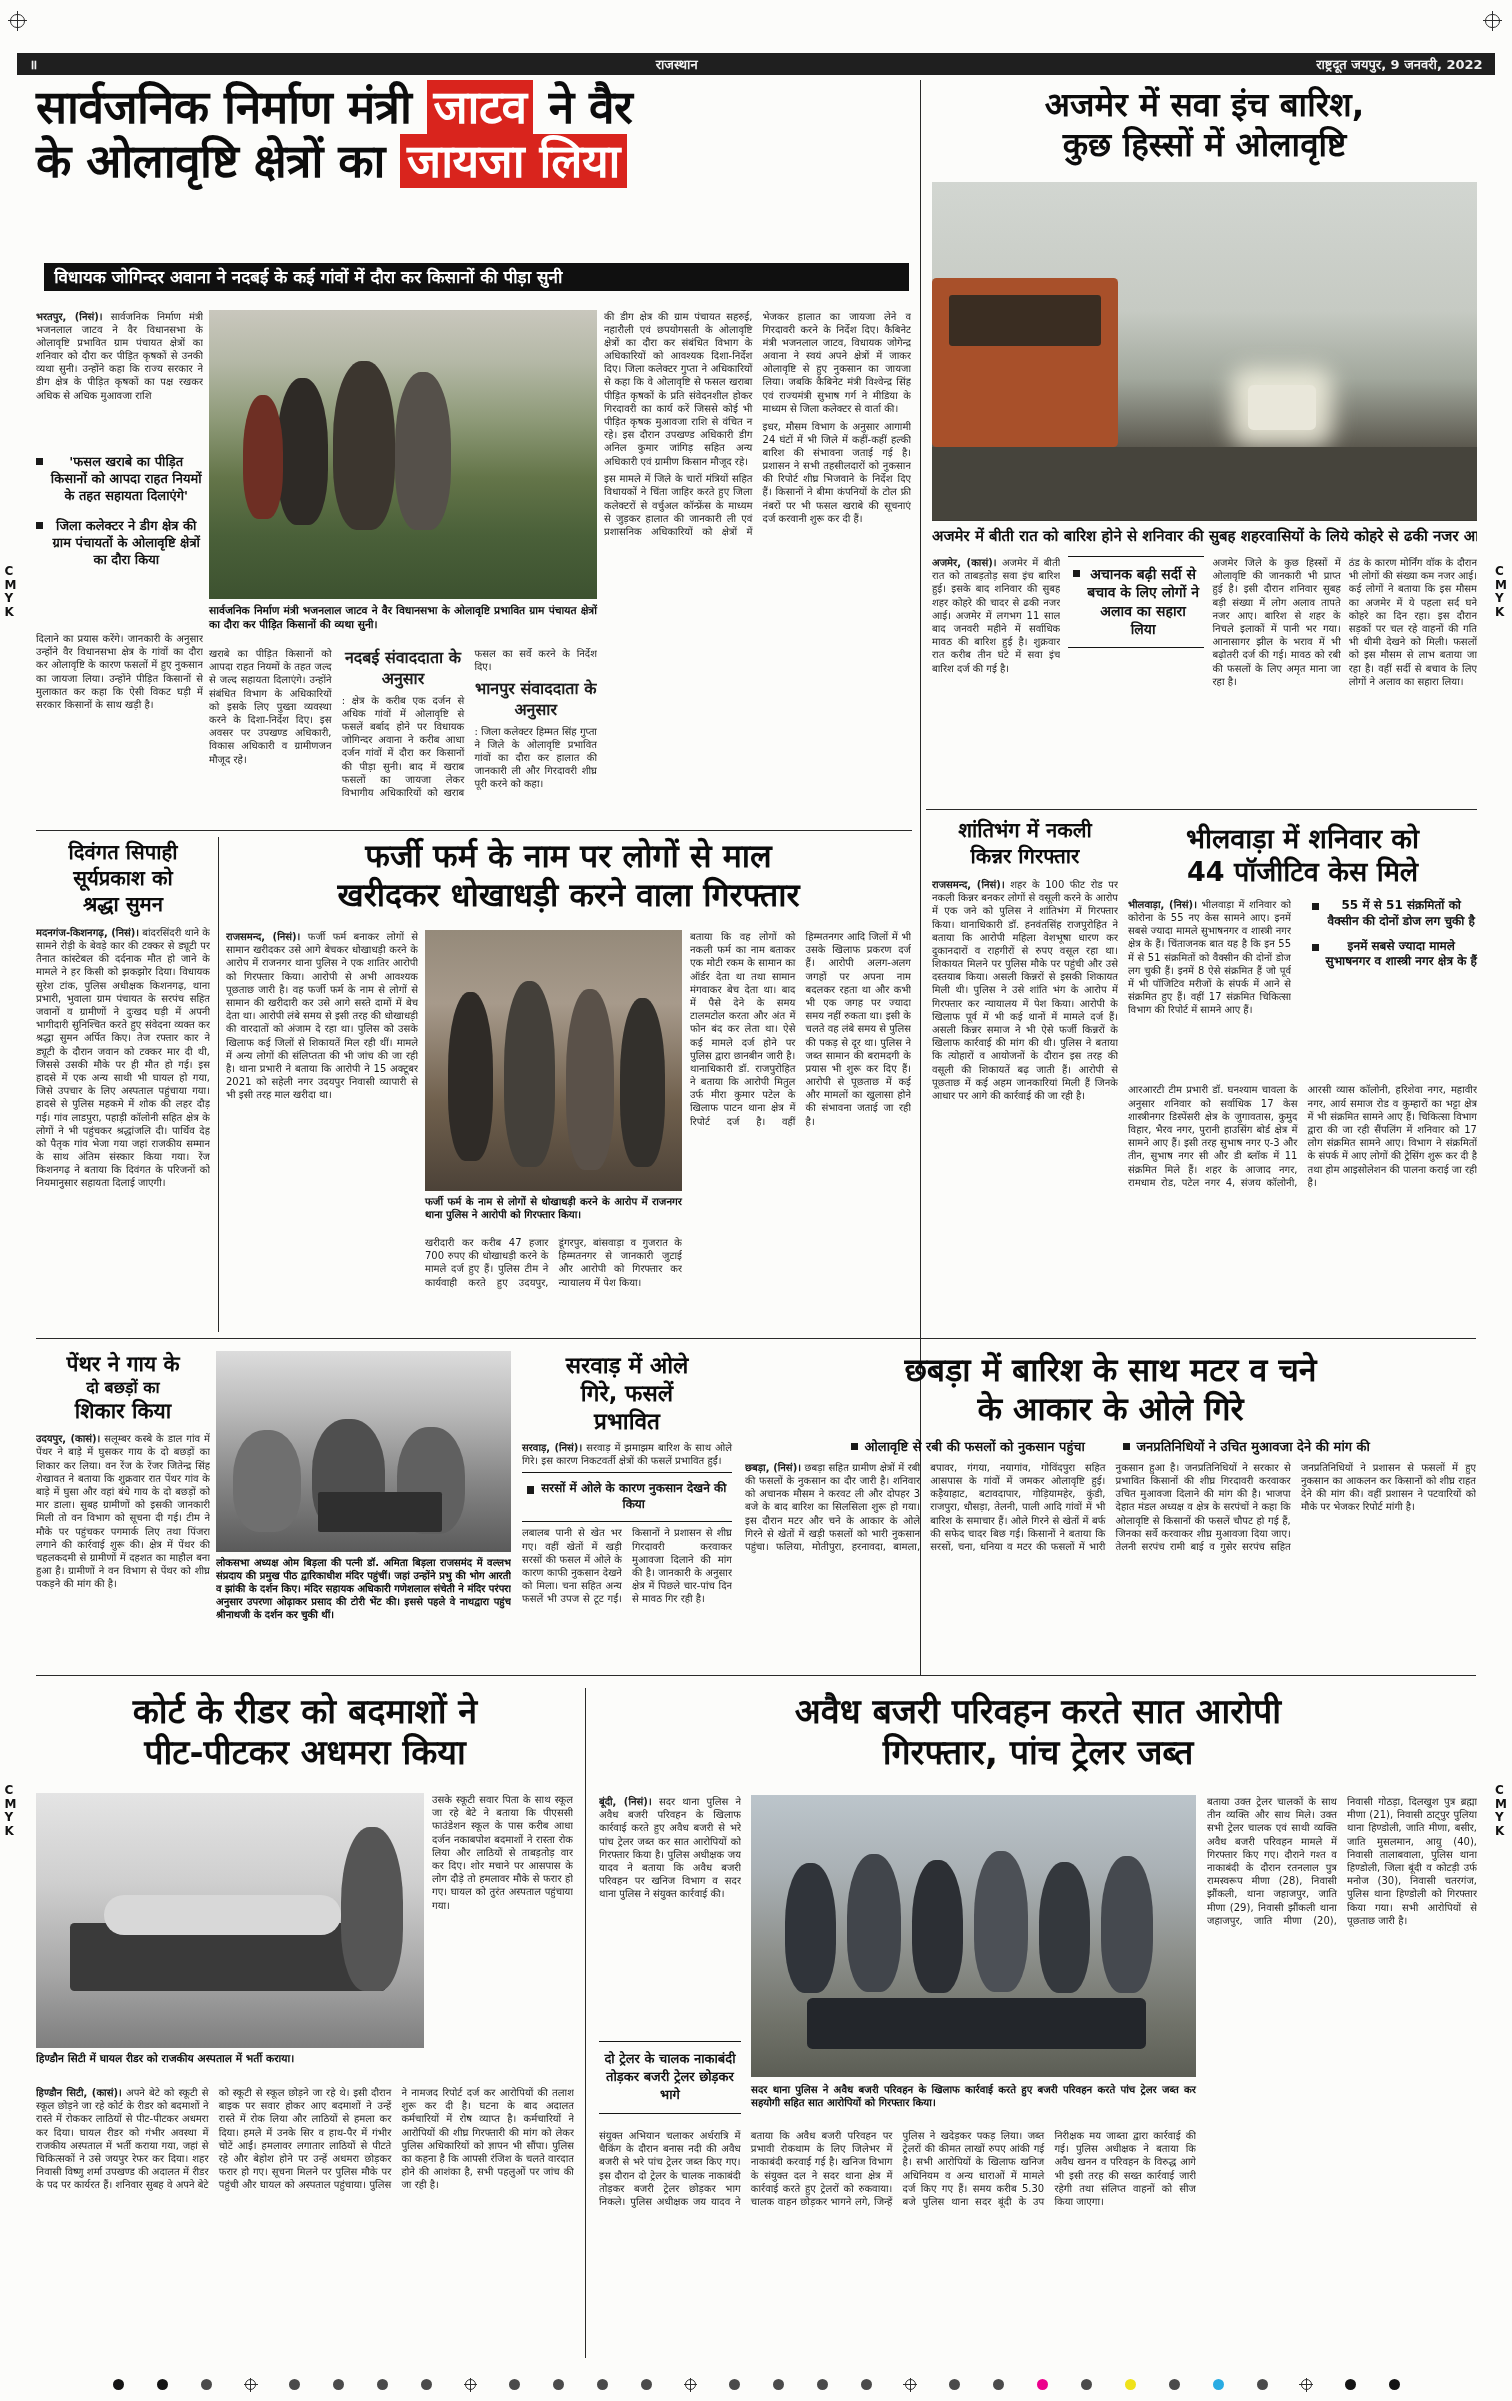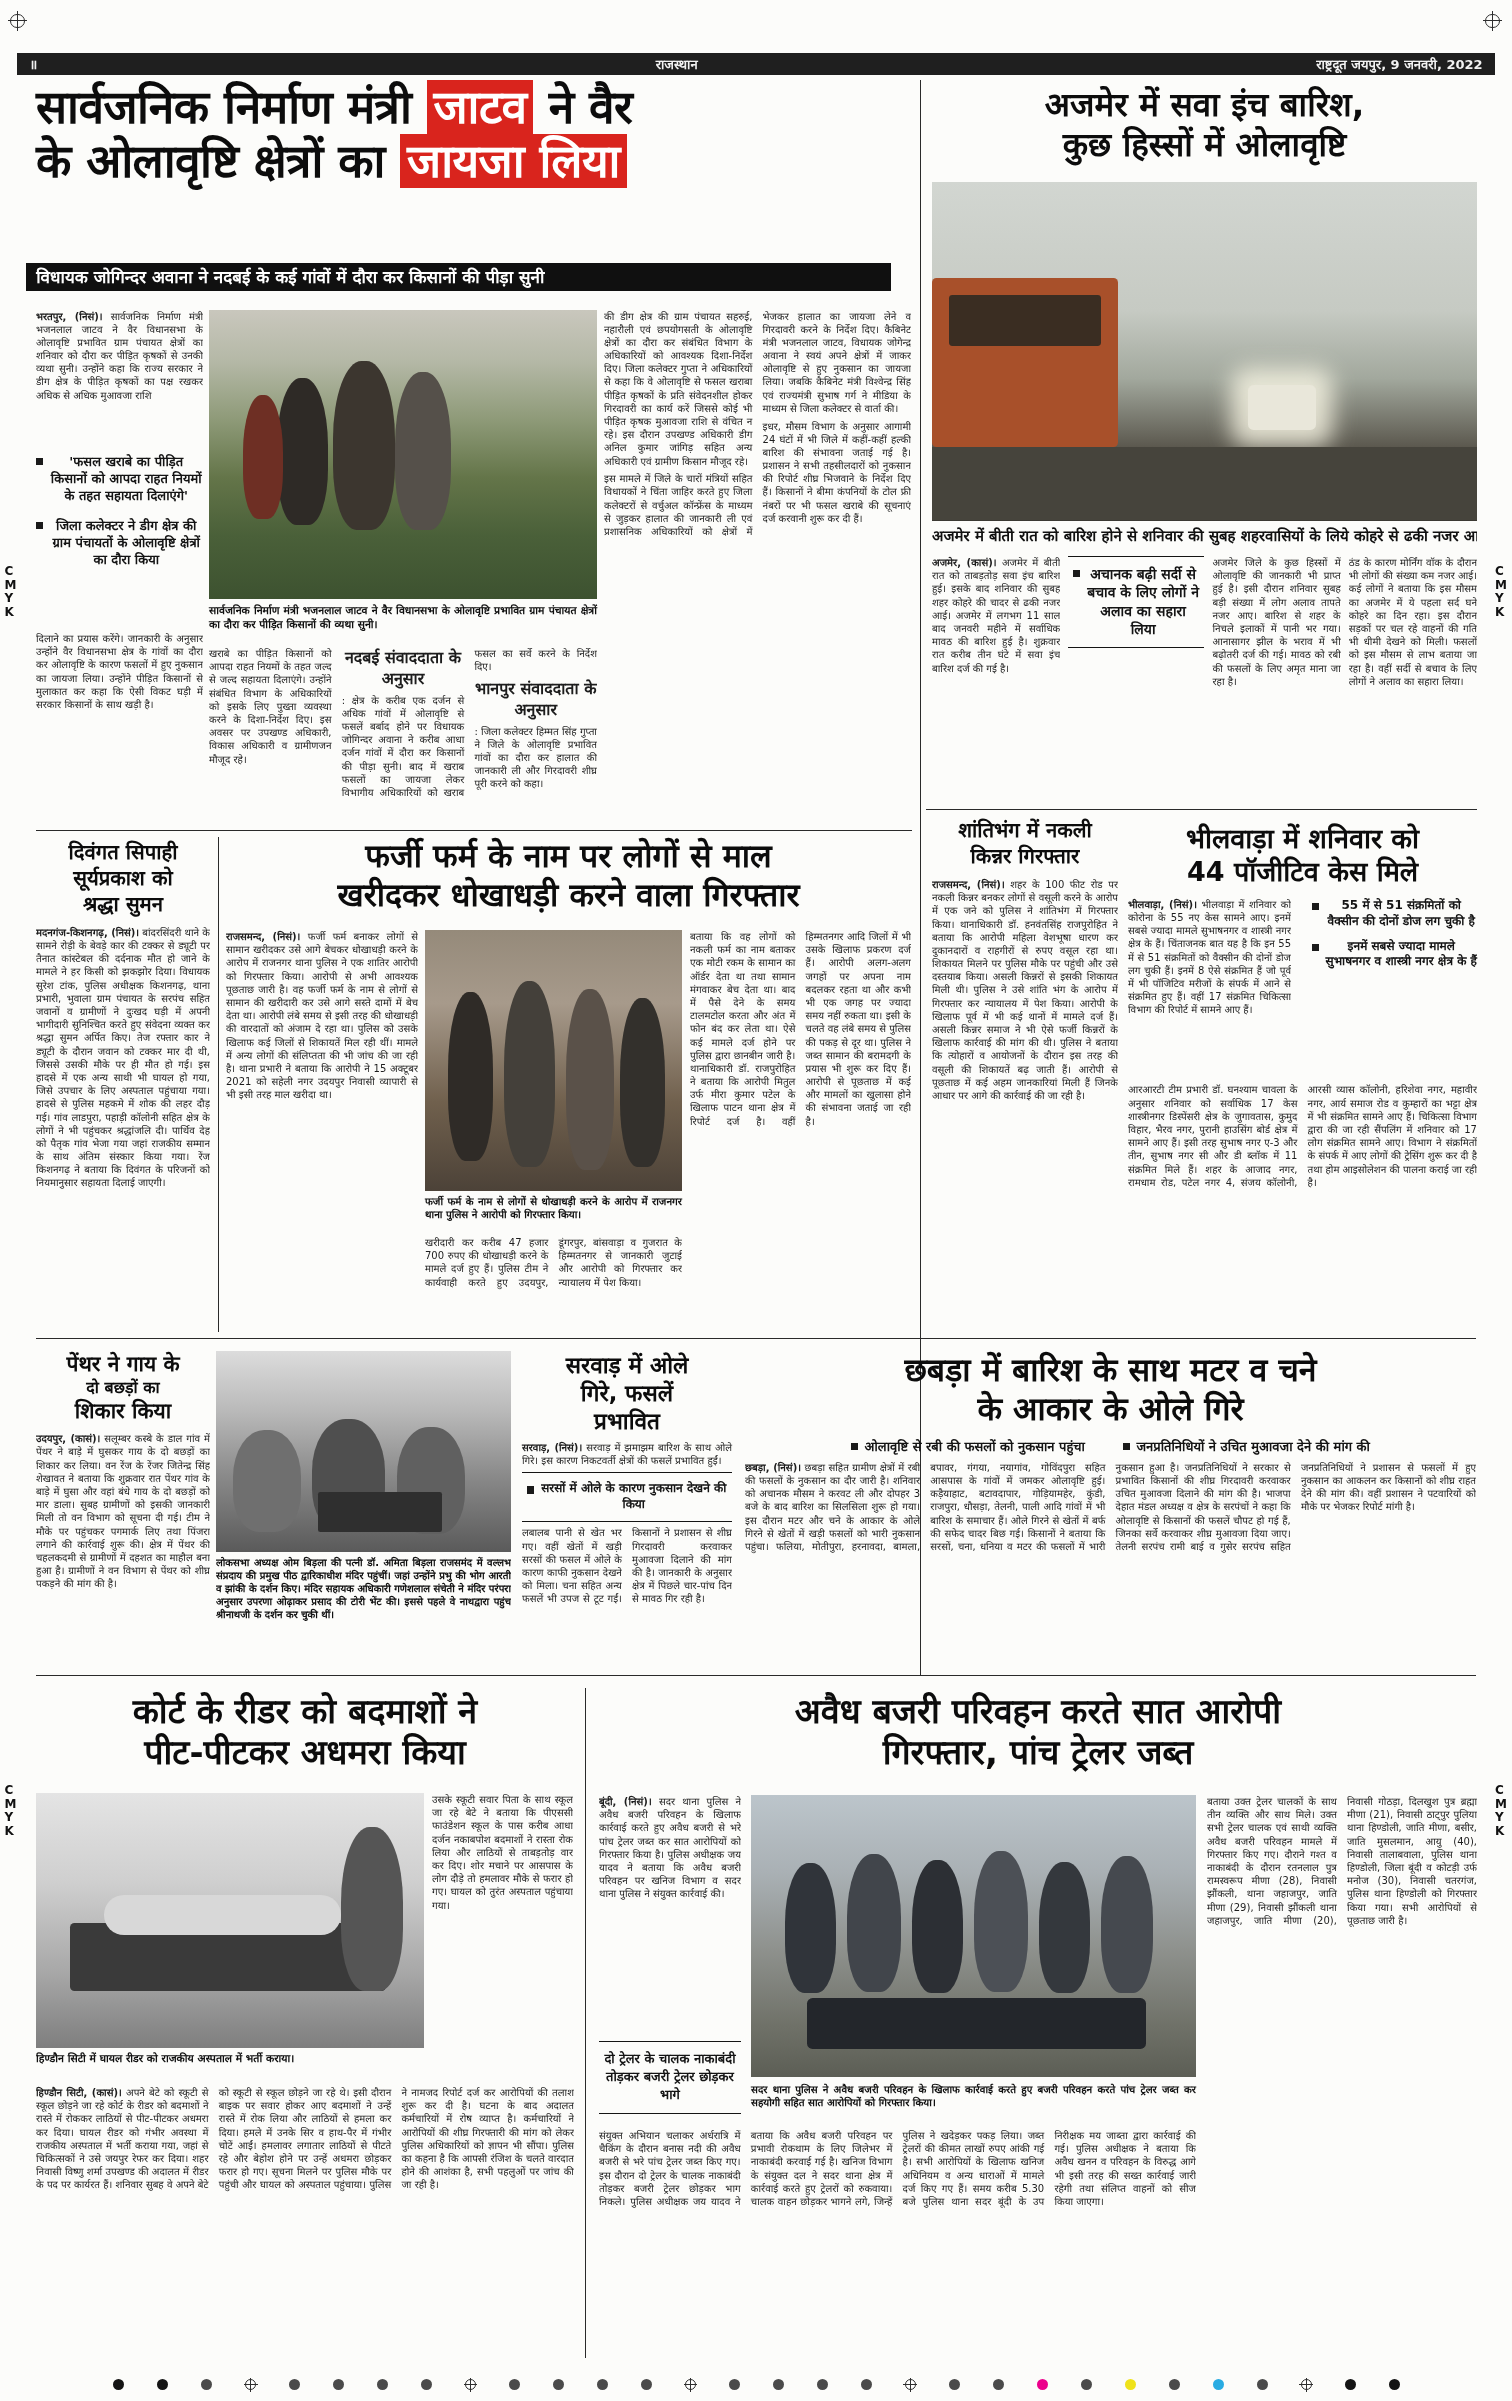--- a/index.html
+++ b/index.html
@@ -84,21 +84,21 @@
     <span>॥</span>
     <span>राजस्थान</span>
     <span>राष्ट्रदूत जयपुर, 9 जनवरी, 2022</span>
   </div>
 
   <div class="abs" style="left:36px;top:80px;width:878px">
     <div class="headline h-main"><span>सार्वजनिक निर्माण मंत्री </span><span class="red-chip">जाटव</span><span> ने वैर</span></div>
     <div class="headline h-main"><span>के ओलावृष्टि क्षेत्रों का </span><span class="red-chip">जायजा लिया</span></div>
   </div>
 
-  <div class="abs kicker" style="left:26px;top:263px;width:865px;height:28px"><span>विधायक जोगिन्दर अवाना ने नदबई के कई गांवों में दौरा कर किसानों की पीड़ा सुनी</span></div>
+  <div class="abs kicker" style="left:44px;top:263px;width:865px;height:28px"><span>विधायक जोगिन्दर अवाना ने नदबई के कई गांवों में दौरा कर किसानों की पीड़ा सुनी</span></div>
 
   <div class="abs" style="left:36px;top:305px;width:875px;height:521px">
     <div class="abs body-text clip" style="left:0;top:4.5px;width:167px;height:140px">
       <p><b class="dateline">भरतपुर, (निसं)।</b> <span>सार्वजनिक निर्माण मंत्री भजनलाल जाटव ने वैर विधानसभा के ओलावृष्टि प्रभावित ग्राम पंचायत क्षेत्रों का शनिवार को दौरा कर पीड़ित कृषकों से उनकी व्यथा सुनी। उन्होंने कहा कि राज्य सरकार ने डीग क्षेत्र के पीड़ित कृषकों का पक्ष रखकर अधिक से अधिक मुआवजा राशि</span></p>
     </div>
     <div class="abs" style="left:0;top:148px;width:167px">
       <div class="hl-item">
           <span class="sqicon"></span>
           <span>'फसल खराबे का पीड़ित किसानों को आपदा राहत नियमों के तहत सहायता दिलाएंगे'</span>
         </div>

